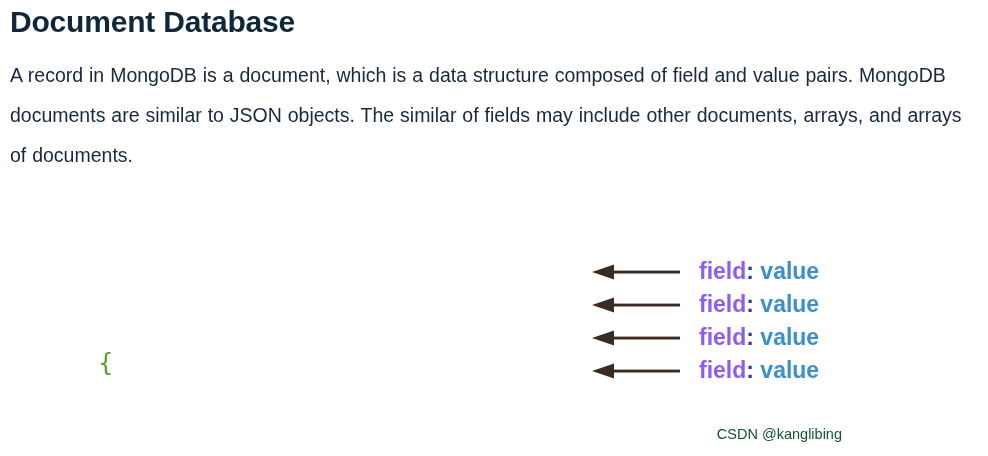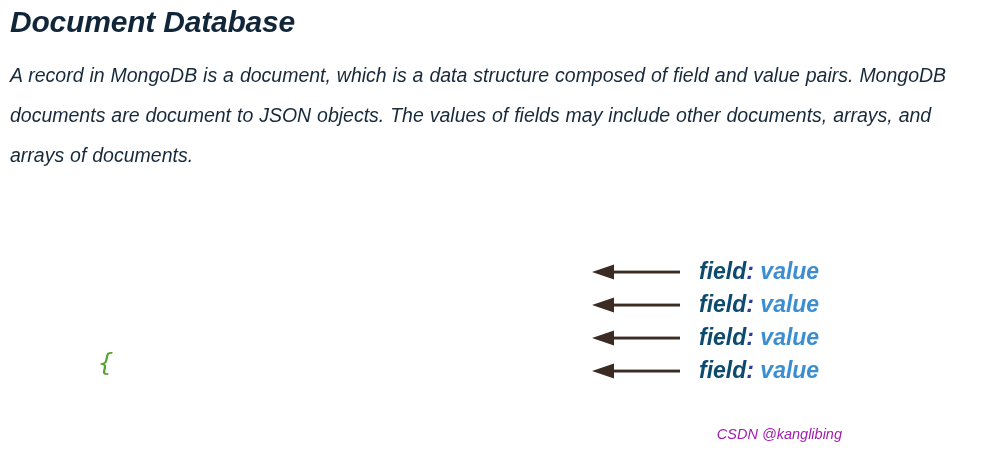--- a/index.html
+++ b/index.html
@@ -12,21 +12,20 @@
     background: #ffffff;
     font-family: "Liberation Sans", sans-serif;
     overflow: hidden;
     position: relative;
   }
 
   .page {
     position: relative;
     width: 860px;
     height: 456px;
-    font-style: italic;
   }
 
   
   .doc-title {
     position: absolute;
     left: 10px;
     top: 5px;
     font-family: "Liberation Sans", sans-serif;
     font-size: 30px;
     font-weight: bold;
@@ -88,44 +87,44 @@
   }
   .arrow svg { display: block; }
   .annot-label {
     margin-left: 19px;
     font-family: "Liberation Sans", sans-serif;
     font-size: 23px;
     font-weight: bold;
     white-space: nowrap;
     line-height: 1;
   }
-  .annot-field { color: #0c4a6e; }
+  .annot-field { color: #8b5cf6; }
   .annot-colon { color: #2b3e9c; }
   .annot-value { color: #3d8ed0; margin-top: 48px; }
 
   
   .watermark {
     position: absolute;
     right: 18px;
     bottom: 14px;
     font-family: "Liberation Sans", sans-serif;
     font-size: 14.5px;
-    color: #a21caf;
+    color: #14532d;
     white-space: nowrap;
     text-align: center;
   }
 </style>
 </head>
 <body>
 
 <div class="page">
 
   <div class="doc-title">Document Database</div>
 
-  <div class="doc-paragraph">A record in MongoDB is a document, which is a data structure composed of field and value pairs. MongoDB documents are document to JSON objects. The values of fields may include other documents, arrays, and arrays of documents.</div>
+  <div class="doc-paragraph">A record in MongoDB is a document, which is a data structure composed of field and value pairs. MongoDB documents are similar to JSON objects. The similar of fields may include other documents, arrays, and arrays of documents.</div>
 
   <div class="code-block">
 
     <div class="code-line">
       <span class="brace">{</span>
     </div>
 
     <div class="code-line">
       <span class="indent"></span>
     </div>

